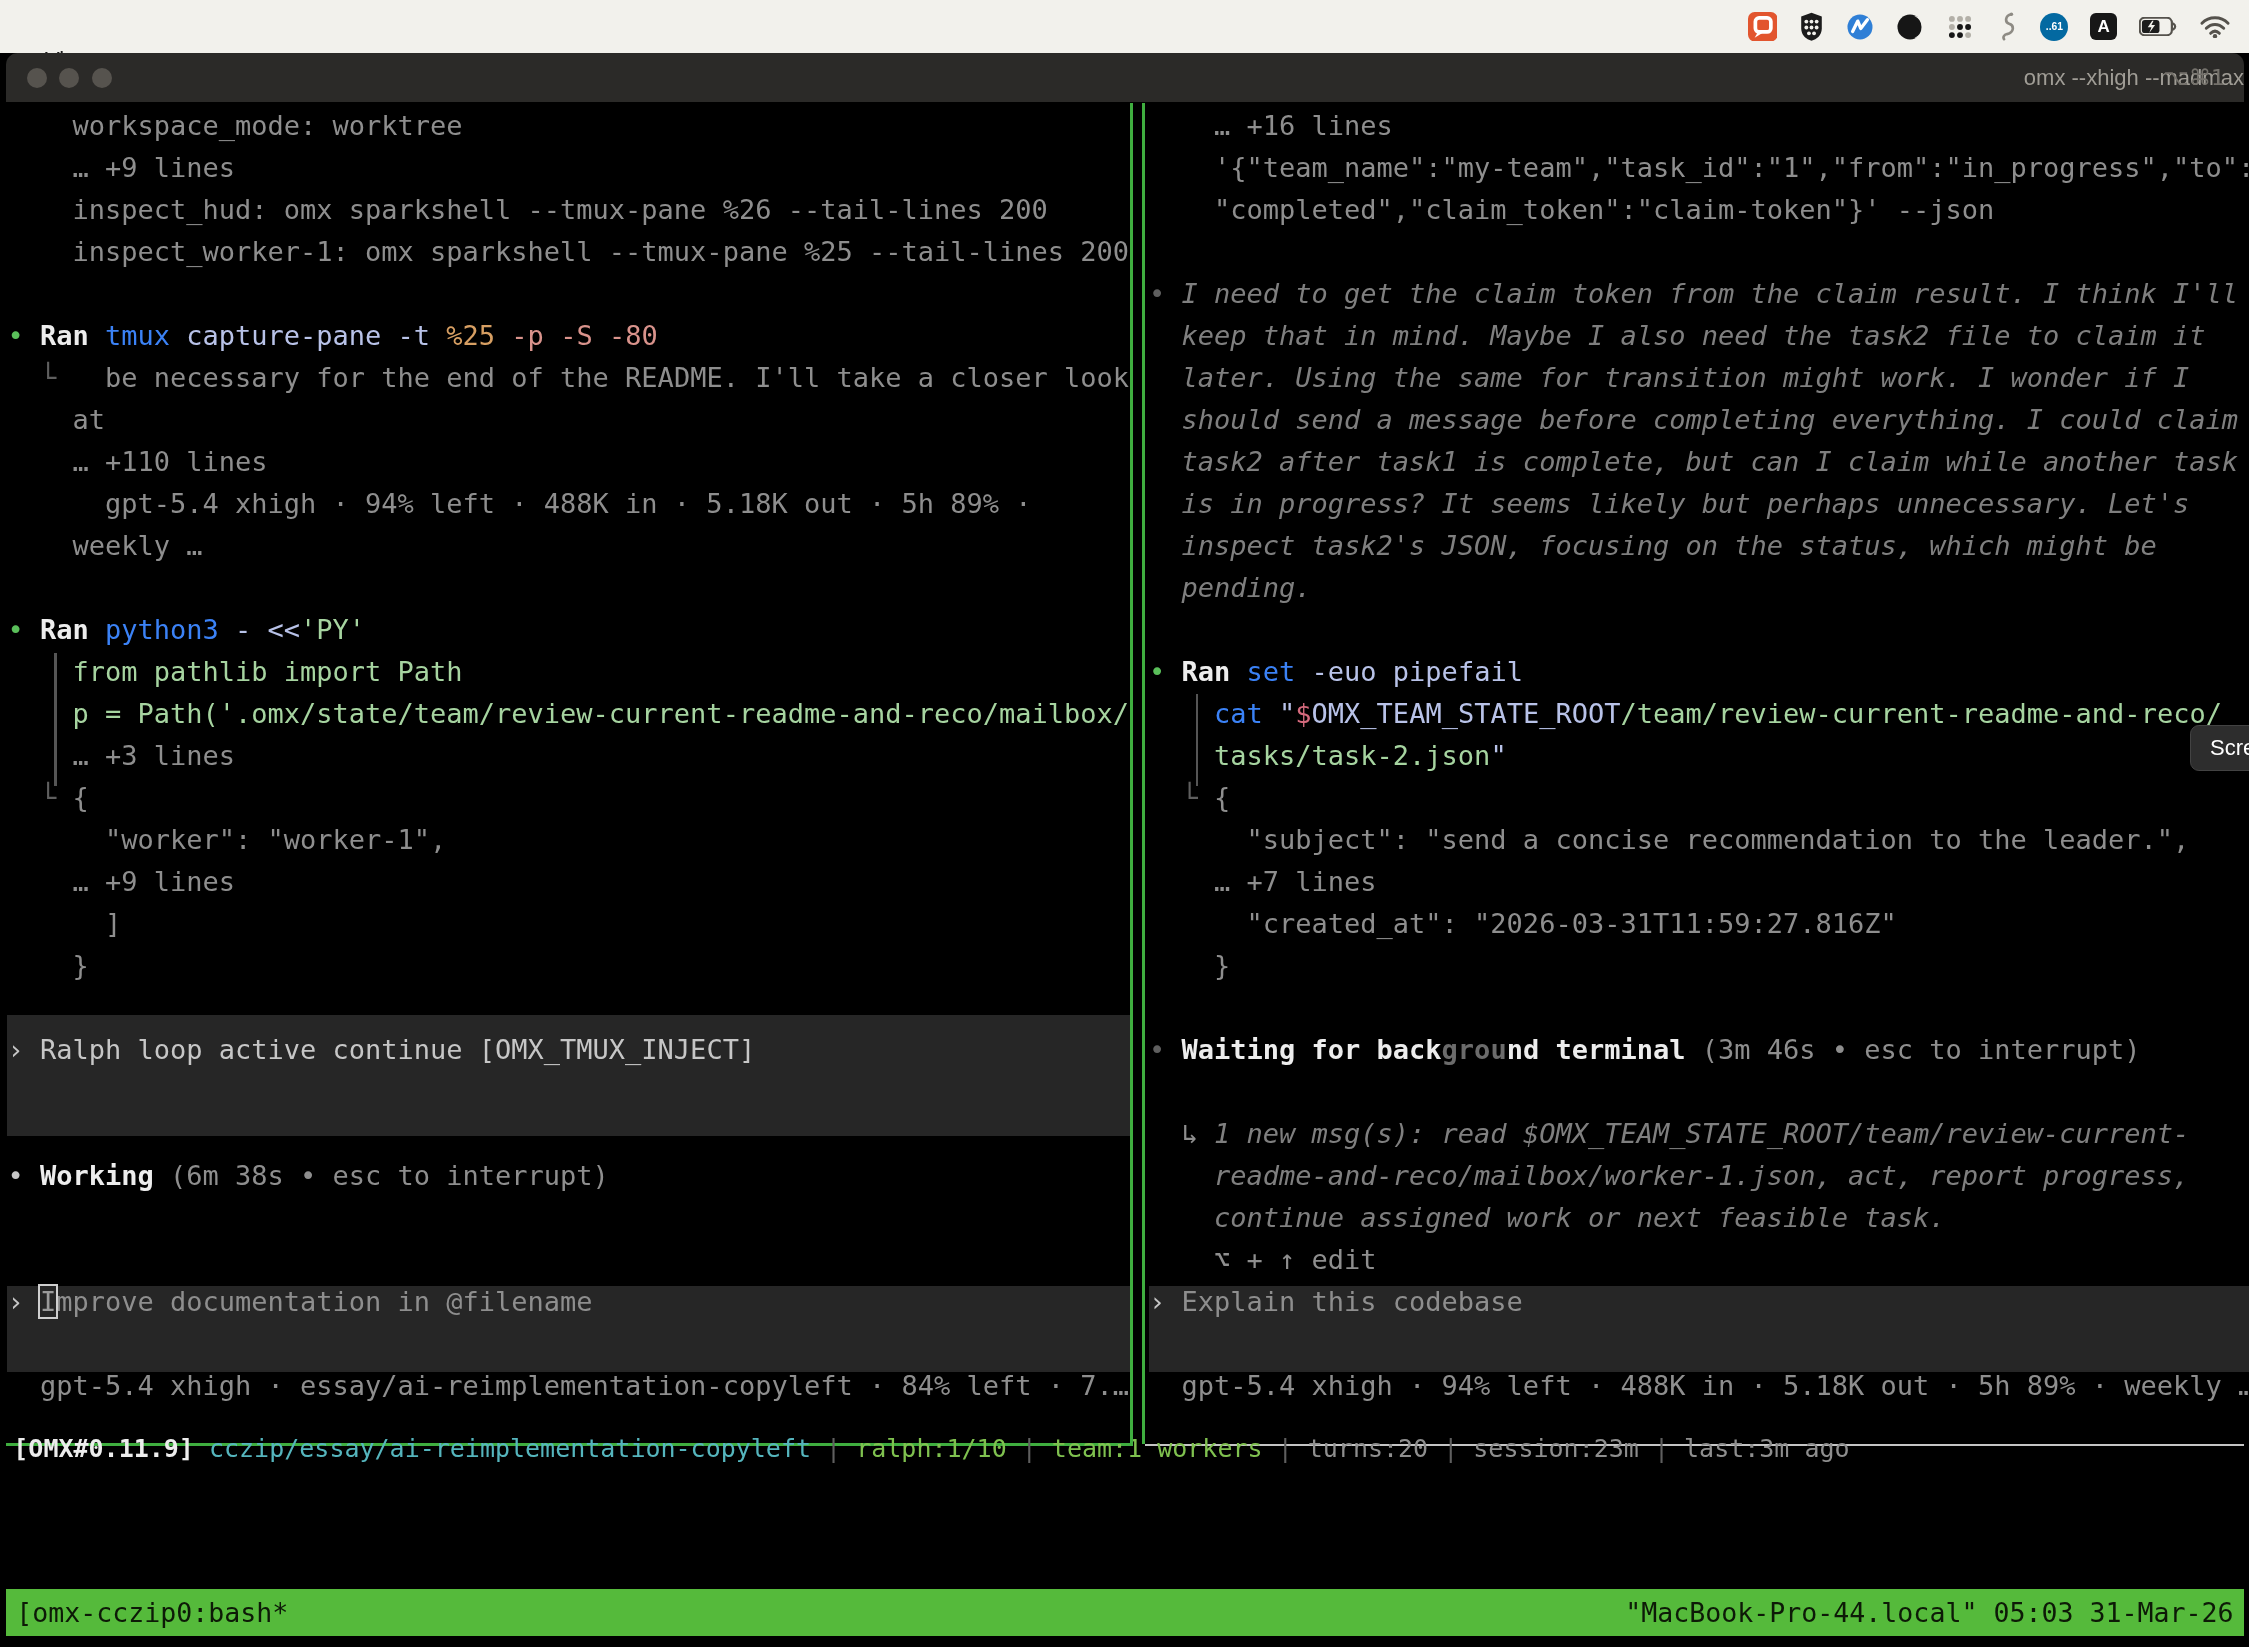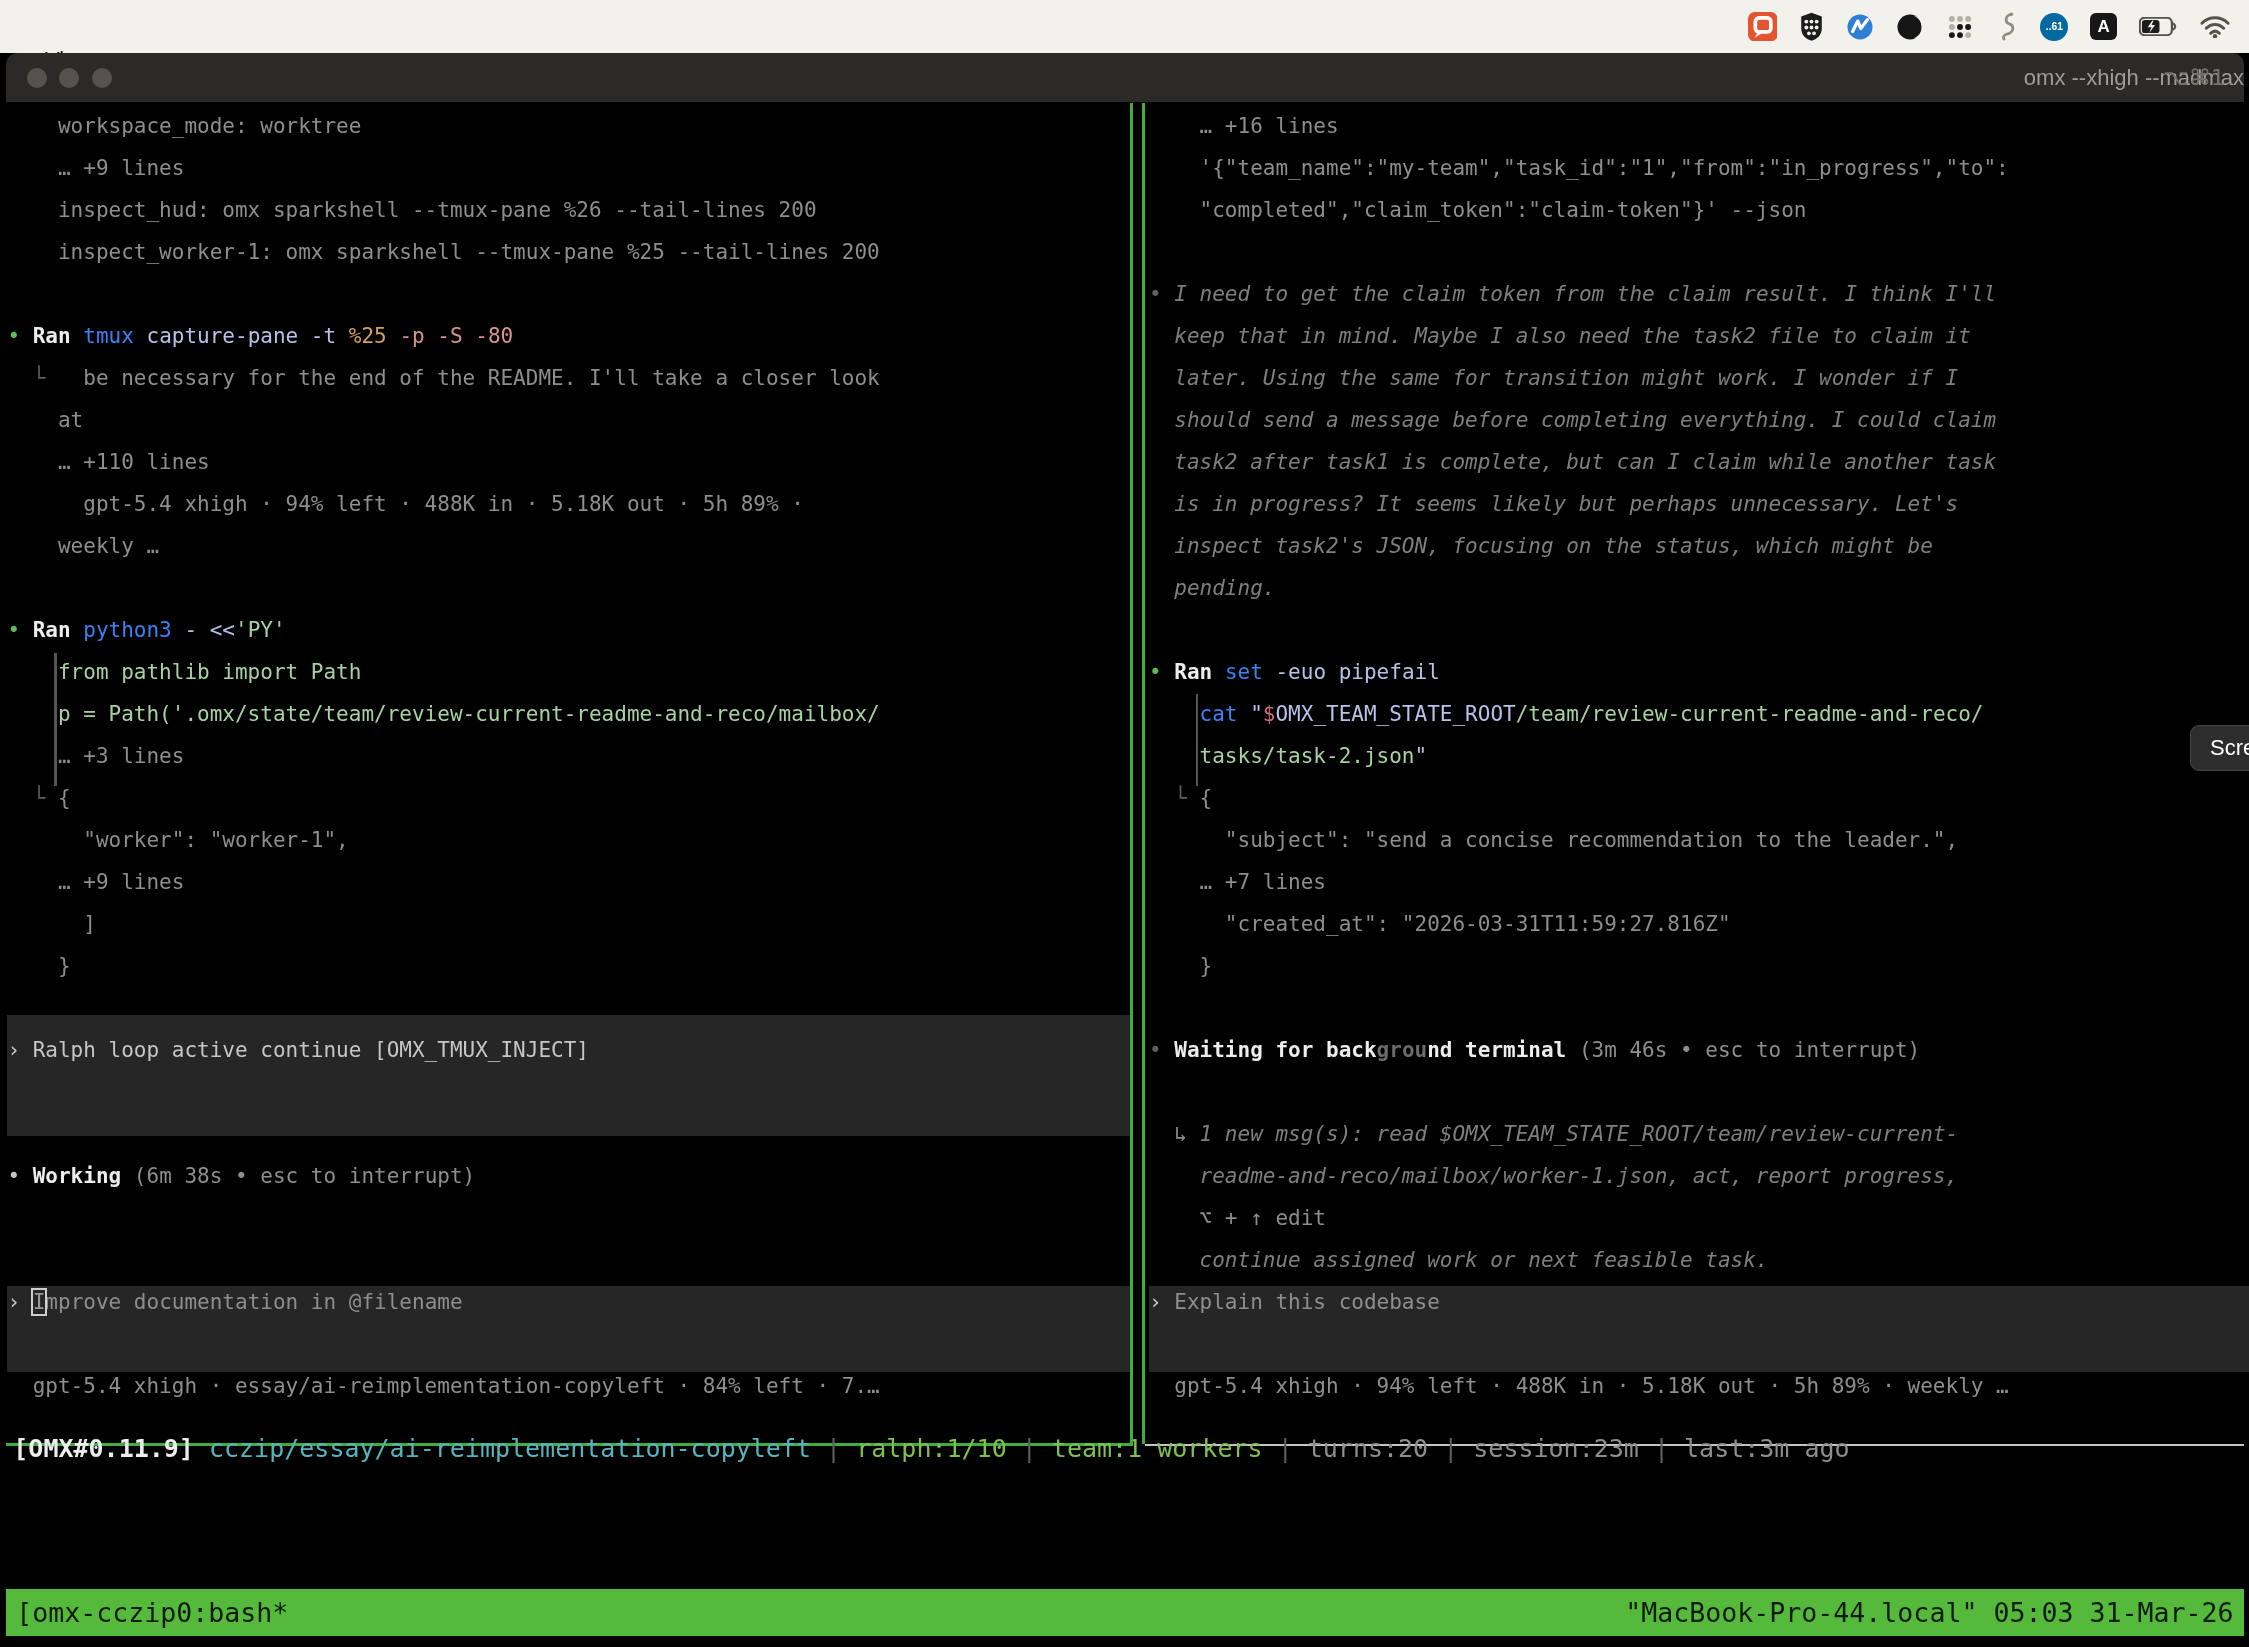--- a/index.html
+++ b/index.html
@@ -23,21 +23,21 @@
     border-radius:13.3px 13.3px 0 0;}
   #titlebar{position:absolute;top:53px;left:5.9px;width:2238px;height:49px;background:#2b2a28;
     border-radius:11.8px 11.8px 0 0;display:flex;align-items:center;}
   .tl{width:20px;height:20px;border-radius:50%;background:#56534e;margin-left:12.5px;}
   .tl:first-child{margin-left:20.7px;}
   #title{position:absolute;left:3px;right:0;text-align:right;color:#a09d96;font-size:22px;
     font-family:"Liberation Sans","DejaVu Sans",sans-serif;}
   #win-shortcut{position:absolute;right:19px;color:#74716b;font-size:22px;
     font-family:"DejaVu Sans",sans-serif;}
   
-  .pane{position:absolute;top:103px;overflow:hidden;font-size:21px;}
+  .pane{position:absolute;top:103px;overflow:hidden;font-size:27px;}
   #pane-left{left:7.4px;width:1123px;height:1340px;}
   #pane-right{left:1149px;width:1101px;height:1340px;}
   .rows{position:relative;padding-top:2.2px;}
   .row{height:42px;line-height:42px;white-space:pre;position:relative;z-index:2;}
   .band{position:absolute;background:#262626;left:-3px;right:0;z-index:1;}
   .band-ralph{top:912px;height:121px;}
   .band-prompt{top:1183px;height:86px;}
   .guide{position:absolute;width:2.2px;background:#555;z-index:1;}
   #guide-left{left:47px;top:550px;height:133px;}
   #guide-right{left:47px;top:591px;height:92px;}
@@ -232,22 +232,22 @@
       <div class="row"><span class="s-dim">  └ </span><span class="s-gray">{</span></div>
       <div class="row"><span class="s-gray">      "subject": "send a concise recommendation to the leader.",</span></div>
       <div class="row"><span class="s-gray">    … +7 lines</span></div>
       <div class="row"><span class="s-gray">      "created_at": "2026-03-31T11:59:27.816Z"</span></div>
       <div class="row"><span class="s-gray">    }</span></div>
       <div class="row"></div>
       <div class="row"><span class="s-dim">• </span><span class="s-whiteb">Waiting for back</span><span class="s-dimb">grou</span><span class="s-whiteb">nd terminal </span><span class="s-gray">(3m 46s • esc to interrupt)</span></div>
       <div class="row"></div>
       <div class="row"><span class="s-gray">  ↳ </span><span class="s-ital">1 new msg(s): read $OMX_TEAM_STATE_ROOT/team/review-current-</span></div>
       <div class="row"><span class="s-ital">    readme-and-reco/mailbox/worker-1.json, act, report progress,</span></div>
+      <div class="row"><span class="s-ital">    continue assigned work or next feasible task.</span></div>
       <div class="row"><span class="s-gray">    ⌥ + ↑ edit</span></div>
-      <div class="row"><span class="s-ital">    continue assigned work or next feasible task.</span></div>
       <div class="row"><span class="s-light">› </span><span class="s-gray">Explain this codebase</span></div>
       <div class="row"></div>
       <div class="row"><span class="s-gray">  gpt-5.4 xhigh · 94% left · 488K in · 5.18K out · 5h 89% · weekly …</span></div>
     </div>
 </div>
 
 <div id="vdiv1" class="vdiv"></div>
 <div id="vdiv2" class="vdiv"></div>
 <div id="hline-left"></div>
 <div id="hline-right"></div>

